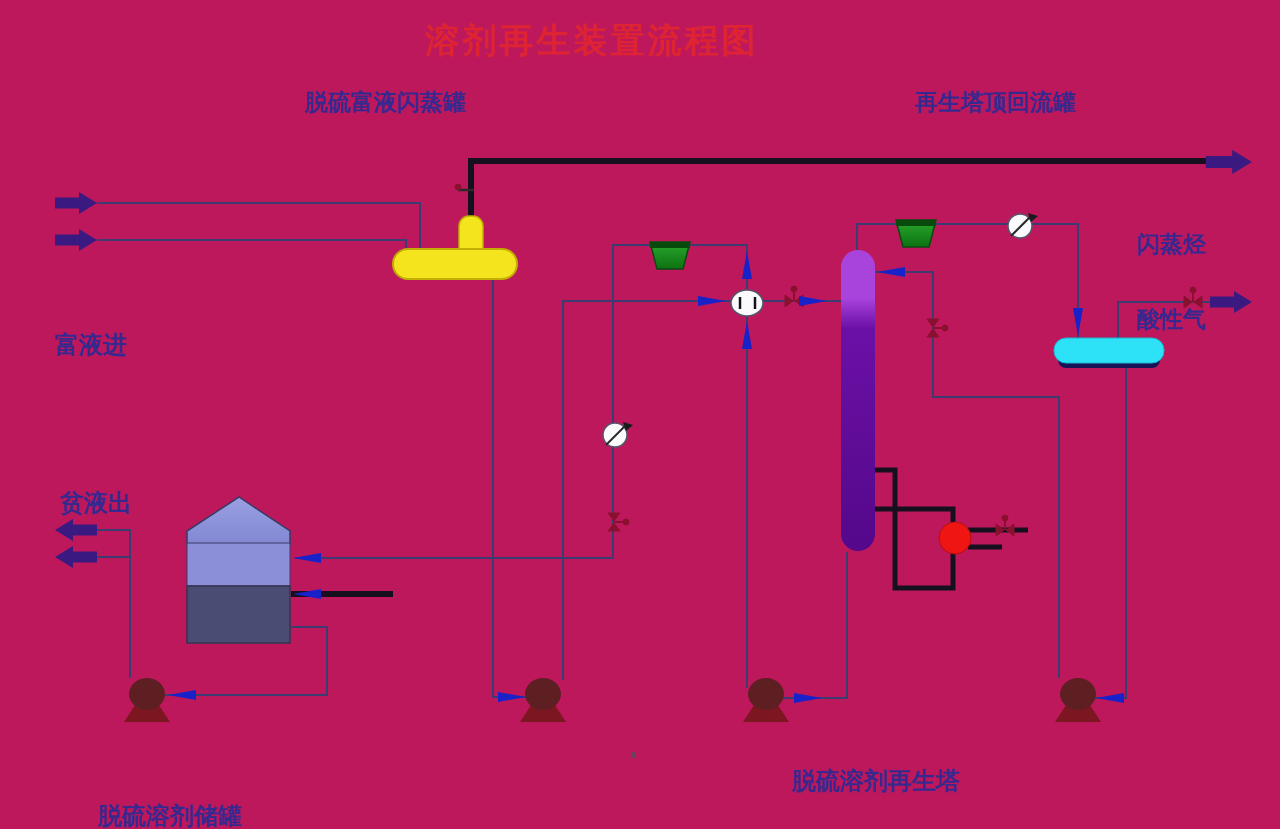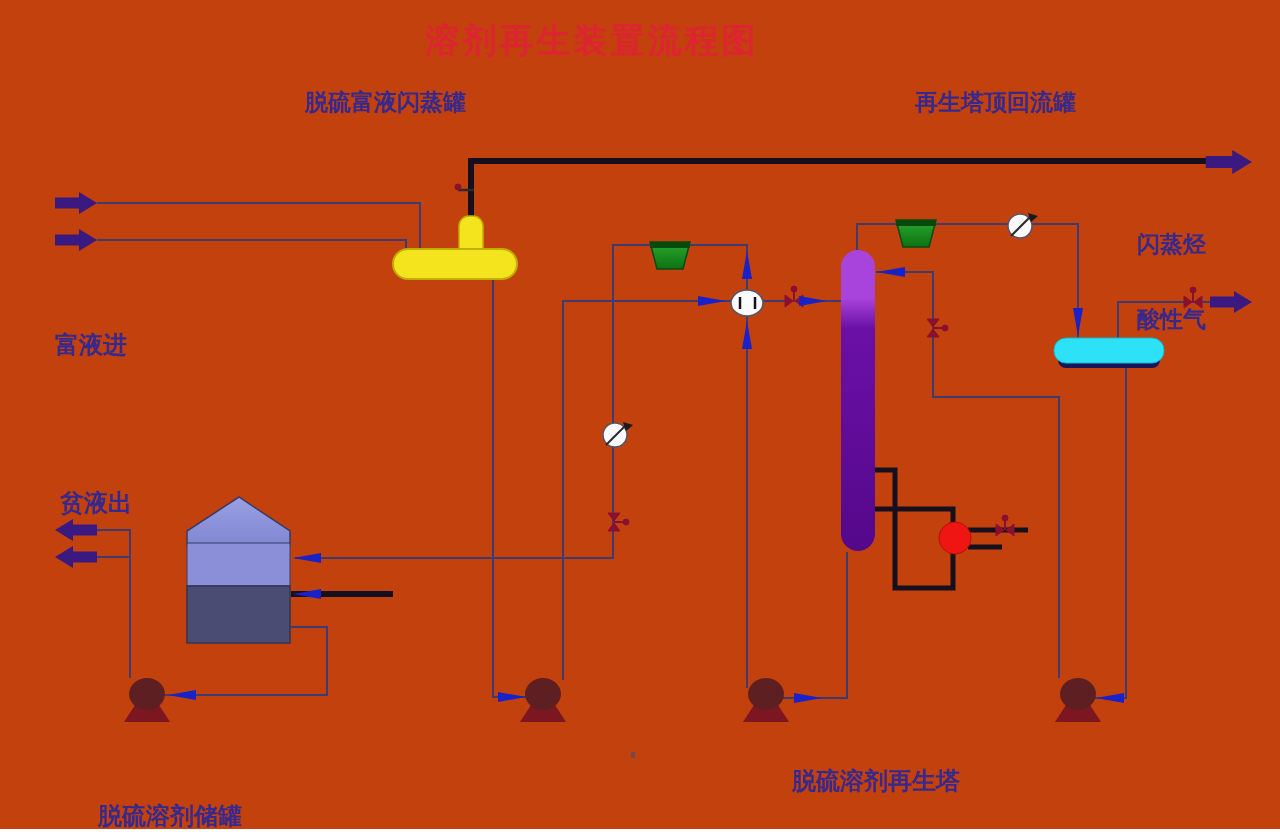--- a/index.html
+++ b/index.html
@@ -1,16 +1,16 @@
 <!DOCTYPE html>
 <html><head>
 <meta charset="utf-8">
 <style>
   html,body{margin:0;padding:0;background:#e8e8ee;}
-  .stage{position:relative;width:1280px;height:838px;background:#c2410c;overflow:hidden;
+  .stage{position:relative;width:1280px;height:838px;background:#be185d;overflow:hidden;
          font-family:"DejaVu Sans",sans-serif;}
   svg{position:absolute;left:0;top:0;}
   text{font-family:"DejaVu Sans",sans-serif;font-weight:bold;}
   .lbl{fill:#35288f;font-size:23px;}
   .lbl-lg{fill:#35288f;font-size:24px;}
   .title{fill:#de2433;font-size:34px;letter-spacing:3px;}
   .pipe{stroke:#3c3c72;stroke-width:2;fill:none;}
   .pipe-thick{stroke:#16101e;stroke-width:6;fill:none;}
   .pipe-reb{stroke:#16101e;stroke-width:5;fill:none;}
   .dart{fill:#1822c8;}

